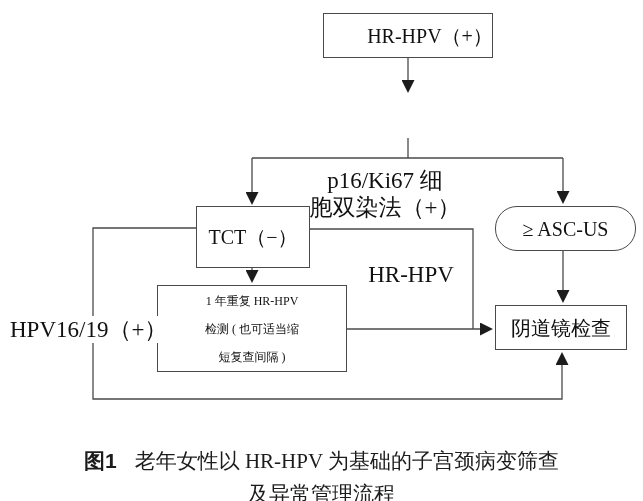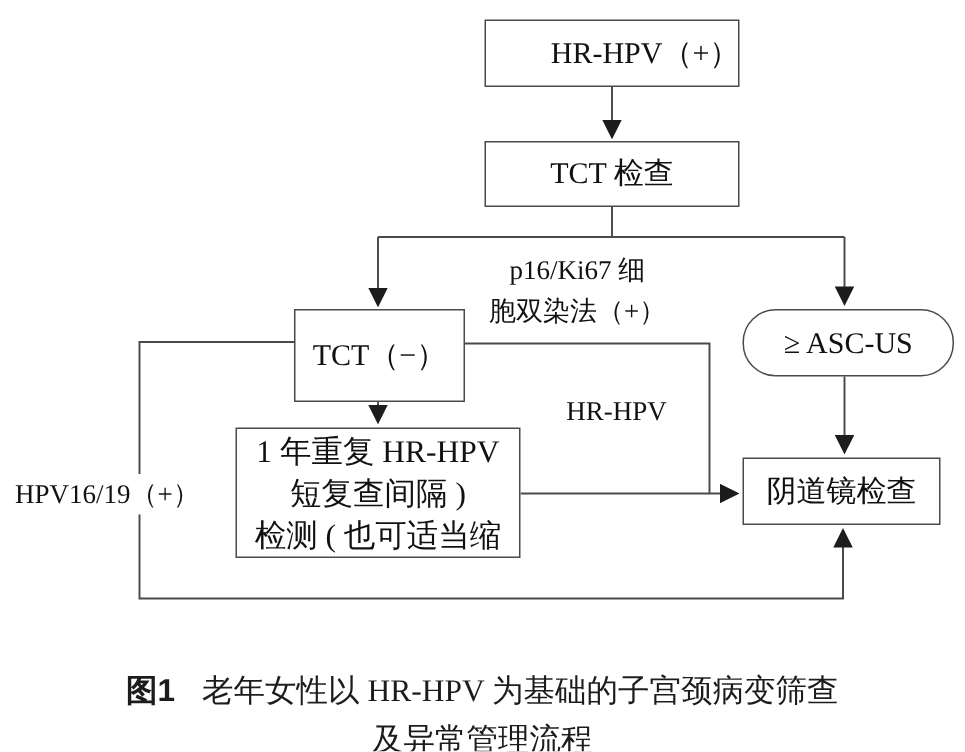--- a/index.html
+++ b/index.html
@@ -38,30 +38,30 @@
     align-items: center;
     justify-content: center;
     text-align: center;
     font-size: 20px;
     line-height: 26px;
     white-space: nowrap;
   }
   .edge-label {
     position: absolute;
     text-align: center;
-    font-size: 18px;
+    font-size: 23px;
     line-height: 27px;
     white-space: nowrap;
   }
   #label-hpv1618 {
     background: #ffffff;
     padding: 0 2px;
   }
   #node-repeat {
-    font-size: 21px;
+    font-size: 12px;
     line-height: 28px;
   }
   #caption {
     position: absolute;
     left: 0;
     top: 444px;
     width: 643px;
     text-align: center;
     font-size: 21px;
     line-height: 33px;
@@ -93,36 +93,33 @@
     <path class="edge" d="M310,229 L473,229 L473,329"></path>
     <path class="edge" d="M347,329 L491,329" marker-end="url(#arw)"></path>
     <path class="edge" d="M563,251 L563,301" marker-end="url(#arw)"></path>
     <path class="edge" d="M196,228 L93,228 L93,399 L562,399 L562,354" marker-end="url(#arw)"></path>
   </svg>
 
   <div class="node" id="node-hrhpv" style="left:323px; top:13px; width:170px; height:45px;padding-left:44px;">
     <span>HR-HPV（+）</span>
   </div>
 
-  <div class="node" id="node-tctexam" style="left:323px; top:94px; width:170px; height:44px;">
-    <span>TCT 检查</span>
-  </div>
 
   <div class="node" id="node-tctneg" style="left:196px; top:206px; width:114px; height:62px;">
     <span>TCT（−）</span>
   </div>
 
   <div class="node" id="node-ascus" style="left:495px; top:206px; width:141px; height:45px;border-radius:22px;">
     <span>≥ ASC-US</span>
   </div>
 
   <div class="node" id="node-repeat" style="left:157px; top:285px; width:190px; height:87px;">
     <span>1 年重复 HR-HPV</span>
+    <span>检测 ( 也可适当缩</span>
     <span>短复查间隔 )</span>
-    <span>检测 ( 也可适当缩</span>
   </div>
 
   <div class="node" id="node-colposcopy" style="left:495px; top:305px; width:132px; height:45px;">
     <span>阴道镜检查</span>
   </div>
 
   <div class="edge-label" id="label-p16" style="left:305px; top:167px; width:160px;">
     <div>p16/Ki67 细</div>
     <div>胞双染法（+）</div>
   </div>

